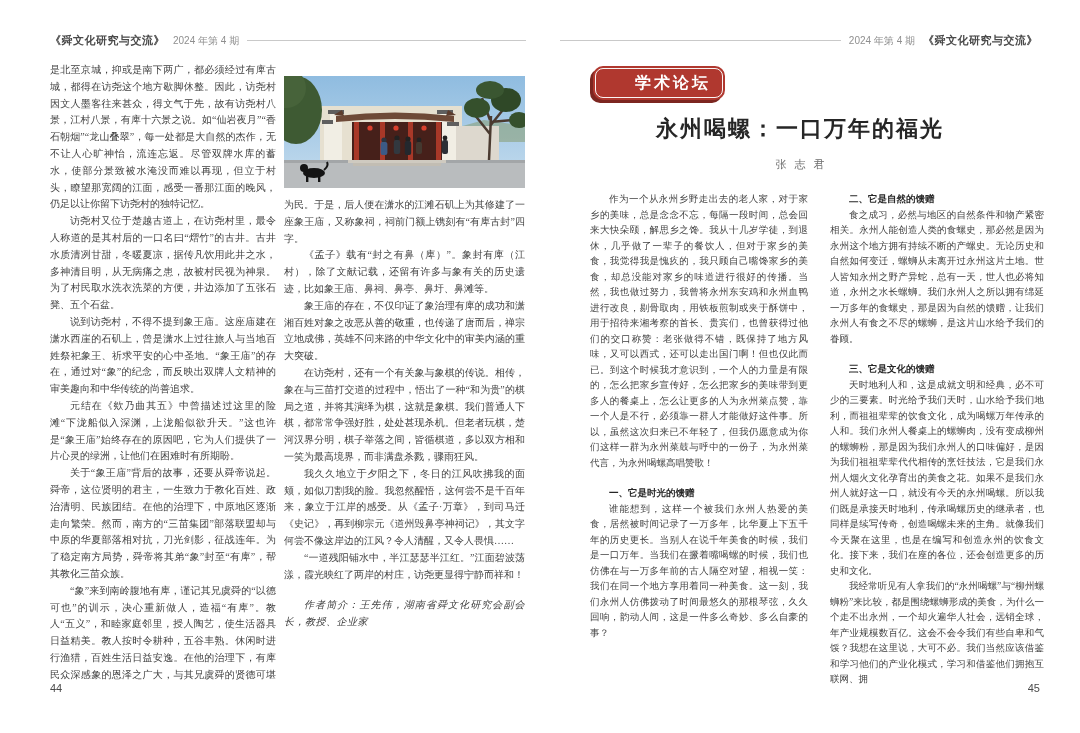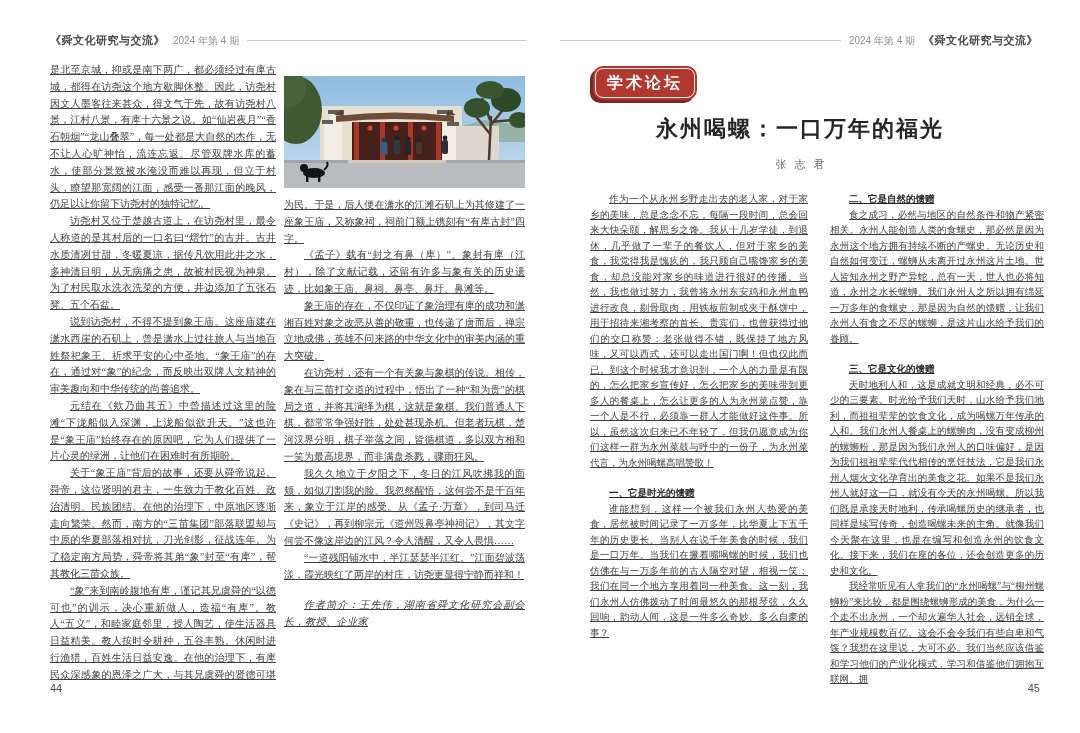--- a/index.html
+++ b/index.html
@@ -10,40 +10,40 @@
   
   .hdr{position:absolute;top:33px;display:flex;align-items:center;gap:8px;
        font-family:"Liberation Sans","DejaVu Sans",sans-serif;white-space:nowrap;}
   .hdr-left{left:50px;width:476px;}
   .hdr-right{left:560px;width:478px;}
   .hdr-journal{font-weight:bold;color:#4a4a4a;font-size:11px;letter-spacing:0.5px;}
   .hdr-issue{color:#8f8f8f;font-size:10px;}
   .hdr-rule{flex:1;height:1px;background:#c9c9c9;}
   
   .col{position:absolute;text-align:justify;color:#3f3f3f;}
-  .col p{margin:0;text-indent:2em;text-decoration:underline;}
+  .col p{margin:0;text-indent:2em;}
   .col p.noindent{text-indent:0;}
   .colL{font-size:10px;line-height:16.8px;}
   .colR{font-size:9.5px;line-height:15.5px;}
   .colL1{left:50px;top:62px;width:226px;height:622px;overflow:hidden;}
   .colL2{left:284px;top:76px;width:241px;}
   .colR1{left:590px;top:192px;width:218px;height:505px;overflow:hidden;}
   .colR2{left:830px;top:192px;width:214px;height:505px;overflow:hidden;}
   .subhead{font-weight:bold;color:#262626;margin-top:15px !important;}
   .colR2 .subhead:first-child{margin-top:0 !important;}
   .bio{margin-top:14px !important;font-style:italic;color:#3c3c3c;letter-spacing:0.5px;}
   
   .photo{width:241px;height:112px;margin-bottom:9px;overflow:hidden;background:#a9cbe6;}
   .photo svg{display:block;}
   
   .badge{position:absolute;left:593px;top:66px;width:104px;height:34px;
          background:#b0382f;color:#ffffff;display:flex;align-items:center;justify-content:center;
          font-size:16px;font-weight:bold;letter-spacing:3px;border-radius:10px;
          box-shadow:-3px 3px 0 #7c2620;
-         font-family:"Liberation Sans","DejaVu Sans",sans-serif;}
+         font-family:"Liberation Sans","DejaVu Sans",sans-serif;padding-left:28px;}
   .badge::before{content:"";position:absolute;inset:2px;border:1.5px solid rgba(255,255,255,0.95);
          border-radius:8px;pointer-events:none;}
   .badge span{position:relative;}
   
   .title{position:absolute;left:560px;top:114px;width:480px;text-align:center;
          font-size:22px;font-weight:bold;letter-spacing:2px;color:#262626;
          font-family:"Liberation Sans","DejaVu Sans",sans-serif;}
   .author{position:absolute;left:560px;top:157px;width:480px;text-align:center;
           font-size:11px;color:#6e6e6e;letter-spacing:8px;text-indent:8px;}
   

